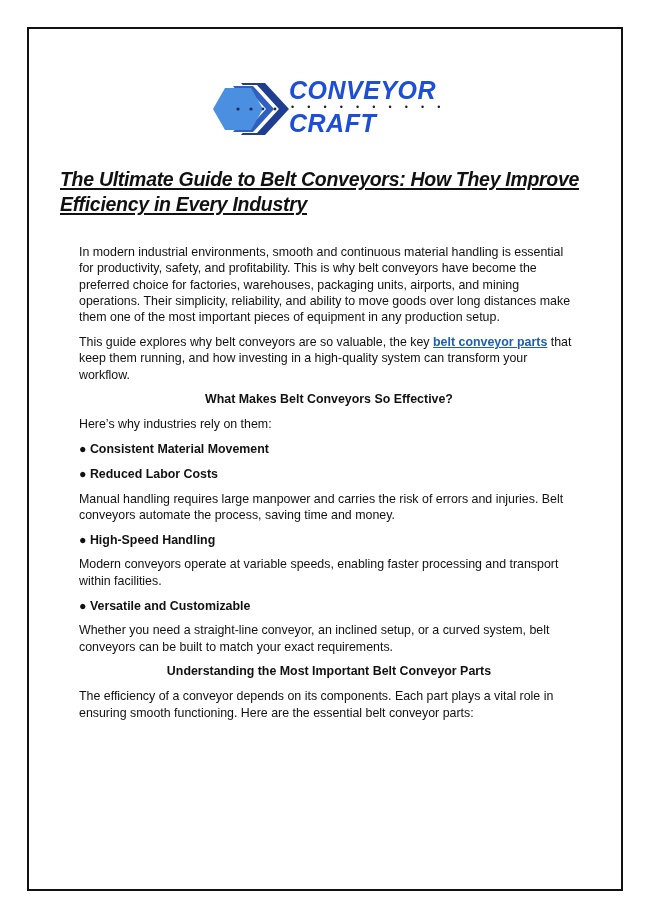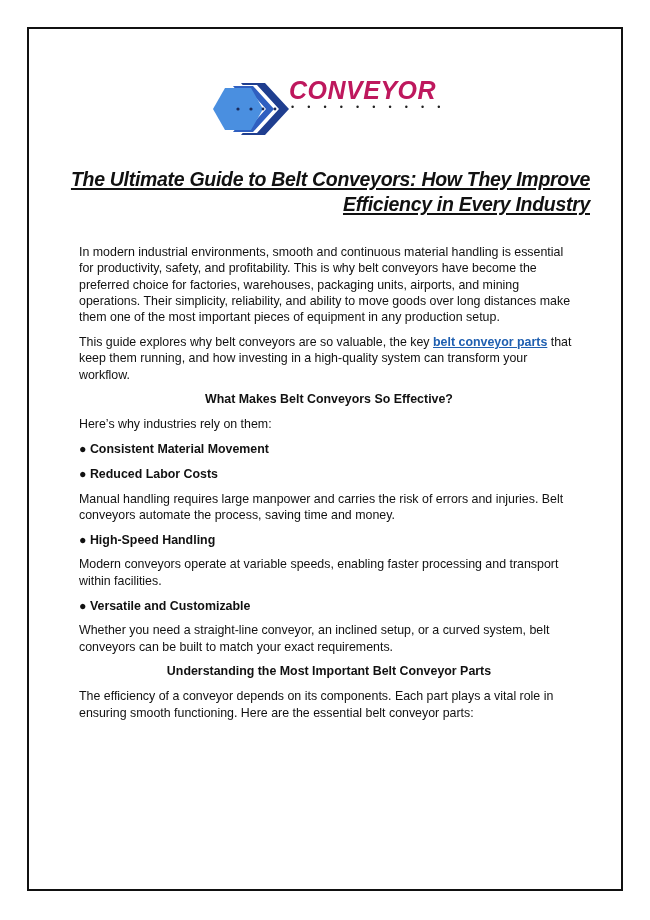--- a/index.html
+++ b/index.html
@@ -4,24 +4,24 @@
 <style>
   html, body { margin:0; padding:0; background:#ffffff; }
   body { width:650px; height:920px; position:relative; overflow:hidden;
          font-family:"Liberation Sans", sans-serif; color:#111; }
   .frame { position:absolute; left:27px; top:27px; width:596px; height:864px;
            border:2px solid #111; box-sizing:border-box; }
   .logo { position:absolute; left:211px; top:78px; width:230px; height:62px; }
   .logo-mark { position:absolute; left:0; top:2px; width:80px; height:58px; }
   .logo-text { position:absolute; left:78px; top:0; width:160px; }
   .logo-line1, .logo-line2 { font-family:"Liberation Sans", sans-serif; font-weight:bold;
-      font-style:italic; font-size:25px; line-height:25px; color:#be185d; letter-spacing:0.5px; display:block; }
+      font-style:italic; font-size:25px; line-height:25px; color:#1d4ed8; letter-spacing:0.5px; display:block; }
   .logo-dots { display:block; height:8px; font-size:9px; line-height:8px; color:#222;
       letter-spacing:5.3px; margin-left:2px; }
-  .title { position:absolute; left:60px; top:167px; width:530px; text-align:right;
+  .title { position:absolute; left:60px; top:167px; width:530px; text-align:left;
       font-weight:bold; font-style:italic; font-size:19.5px; line-height:25px;
       text-decoration:underline; text-decoration-thickness:2px; text-underline-offset:2px; letter-spacing:-0.3px; }
   .content { position:absolute; left:79px; top:244px; width:500px; font-size:12.4px; line-height:16.3px; }
   .content p { margin:0 0 8.5px 0; }
   .content a { color:#1f5fb0; font-weight:bold; text-decoration:underline;text-align:right; }
   .h { font-weight:bold; margin:0 0 8.5px 0;text-align:center; }
   .bullet-h { font-weight:bold; margin:0 0 8.5px 0; }
 </style>
 </head>
 <body>
@@ -36,20 +36,21 @@
     <polygon points="18,8 36,8 55,29 36,50 18,50 34,29" fill="#ffffff"></polygon>
     <polygon points="14,8 40,8 52,29 40,50 14,50 2,29" fill="#4a8fe0"></polygon>
     <circle cx="27" cy="29" r="1.6" fill="#1a2a5a"></circle>
     <circle cx="40" cy="29" r="1.6" fill="#1a2a5a"></circle>
     <circle cx="52" cy="29" r="1.4" fill="#1a2a5a"></circle>
     <circle cx="64" cy="29" r="1.4" fill="#1a2a5a"></circle>
   </svg>
   <div class="logo-text">
     <span class="logo-line1">CONVEYOR</span>
     <span class="logo-dots">• • • • • • • • • •</span>
+    <span class="logo-line2">CRAFT</span>
   </div>
 </div>
 
 <div class="title">The Ultimate Guide to Belt Conveyors: How They Improve Efficiency in Every Industry</div>
 
 <div class="content">
   <p>In modern industrial environments, smooth and continuous material handling is essential for productivity, safety, and profitability. This is why belt conveyors have become the preferred choice for factories, warehouses, packaging units, airports, and mining operations. Their simplicity, reliability, and ability to move goods over long distances make them one of the most important pieces of equipment in any production setup.</p>
   <p><span>This guide explores why belt conveyors are so valuable, the key </span><a href="#">belt conveyor parts</a><span> that keep them running, and how investing in a high-quality system can transform your workflow.</span></p>
 
   <p class="h">What Makes Belt Conveyors So Effective?</p>

